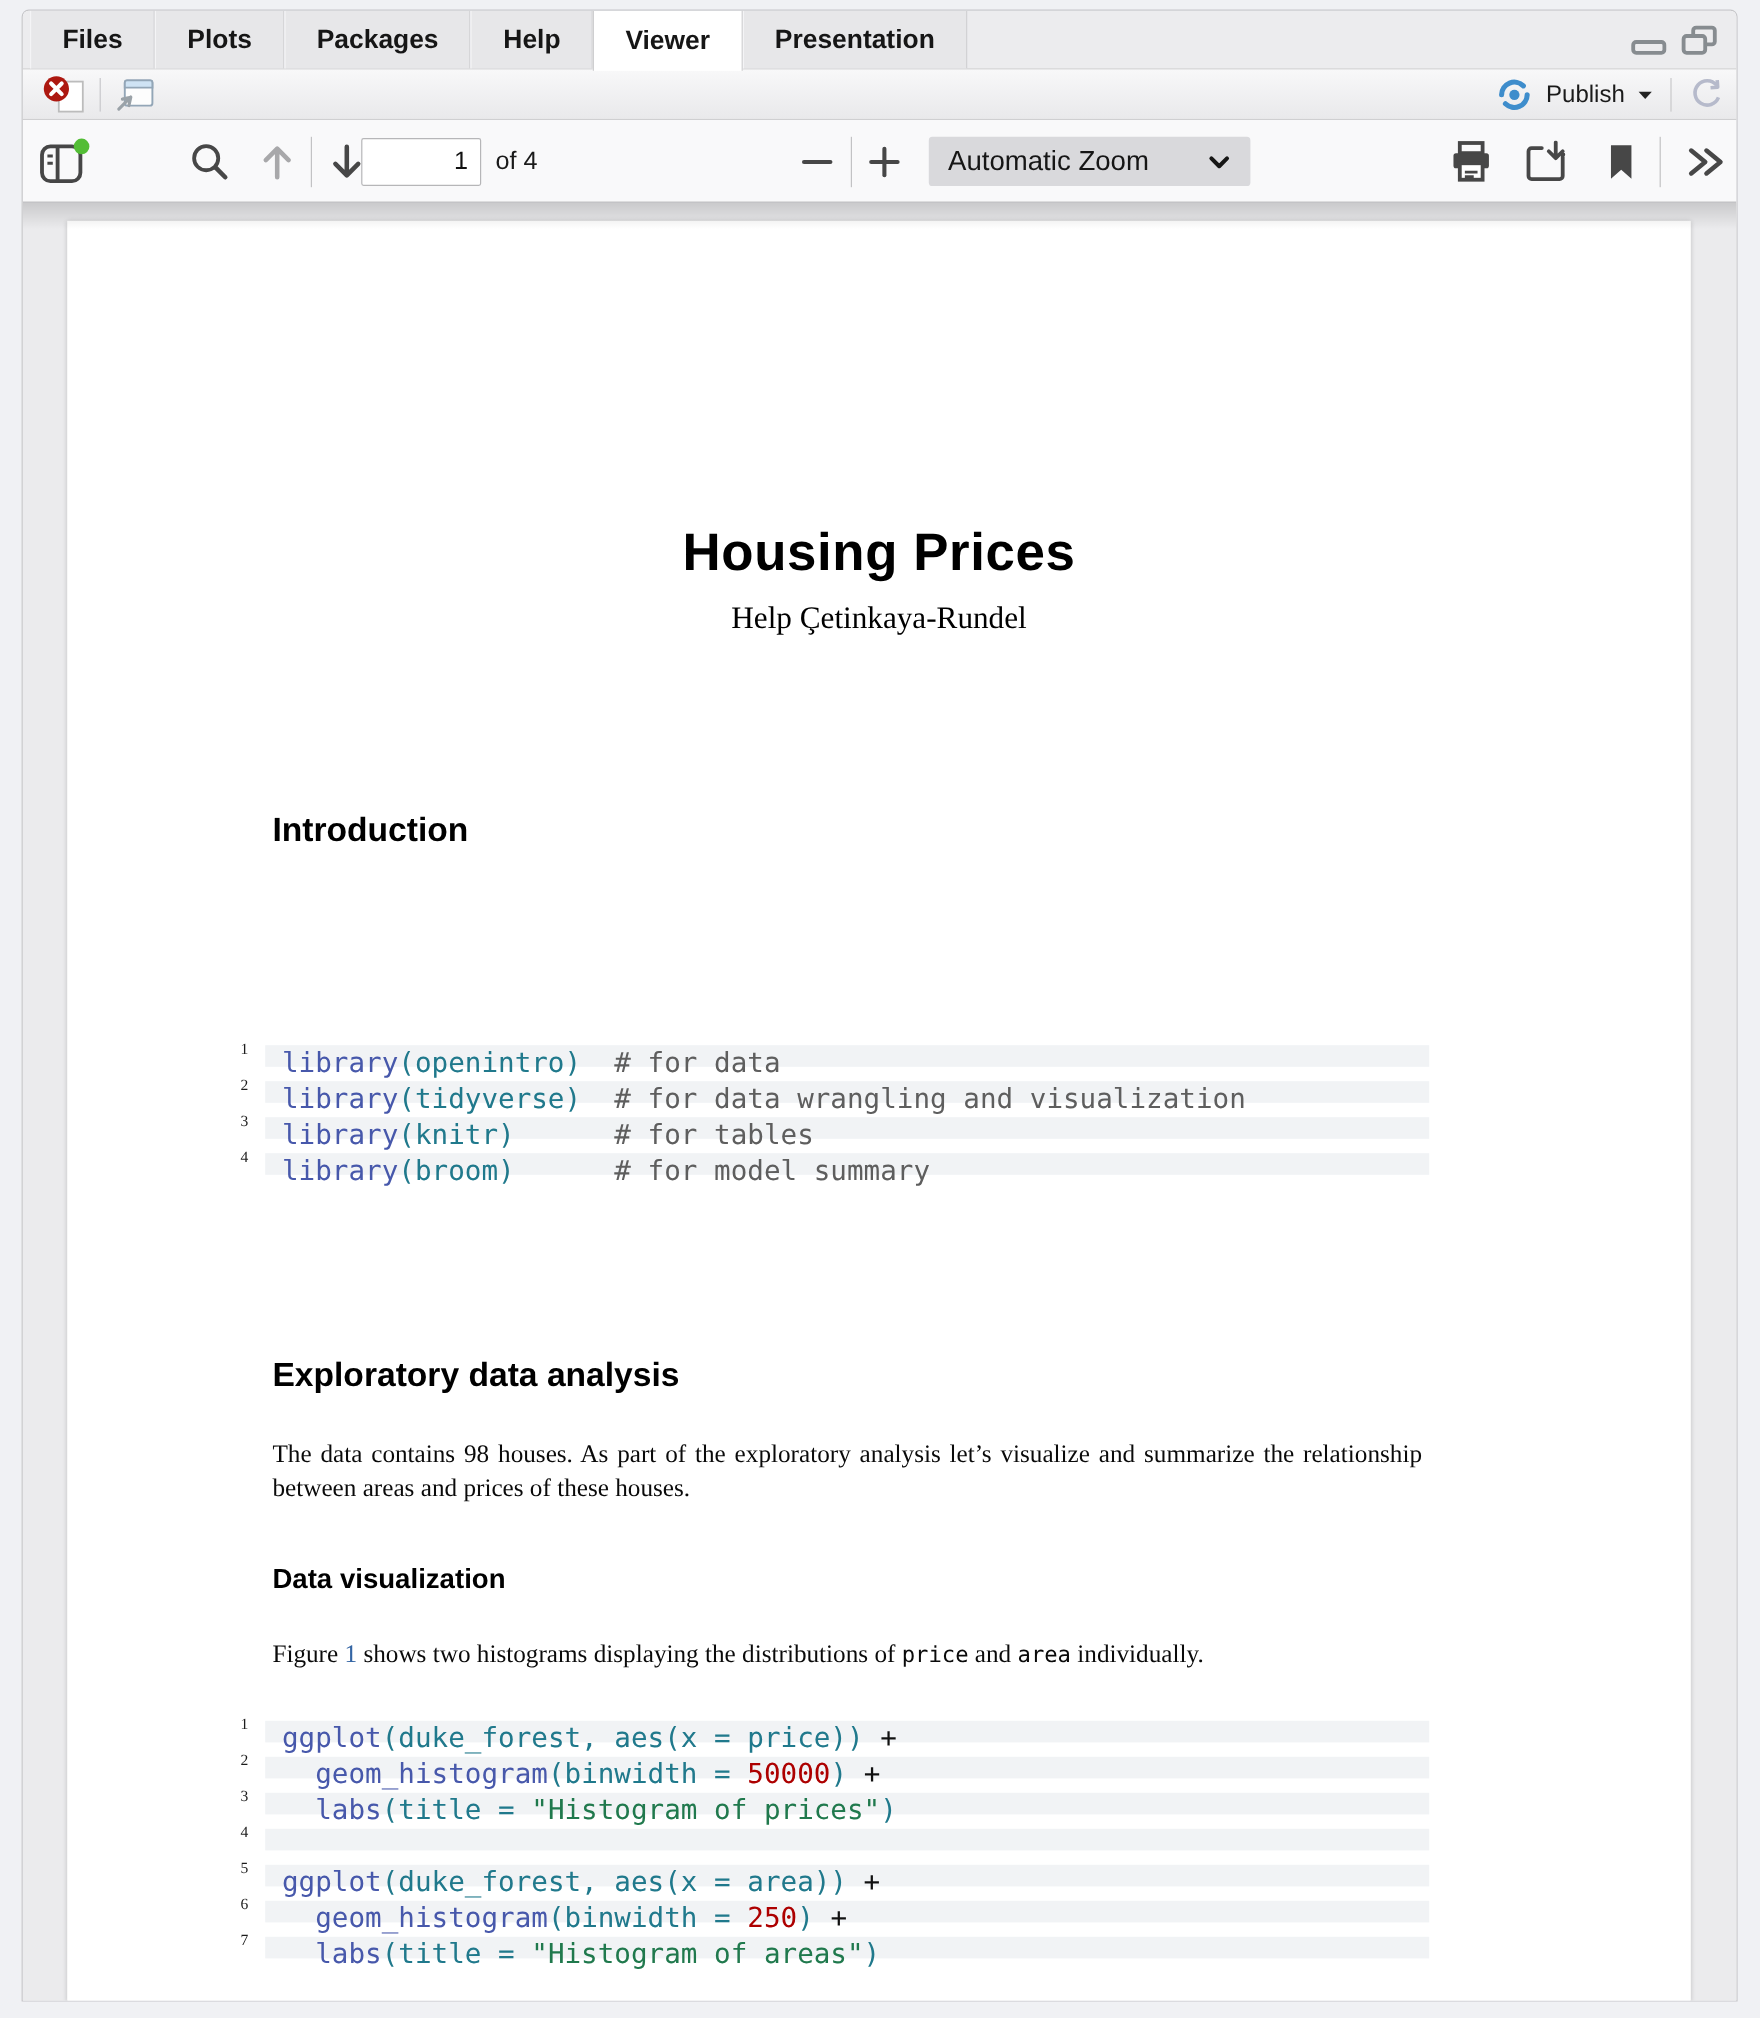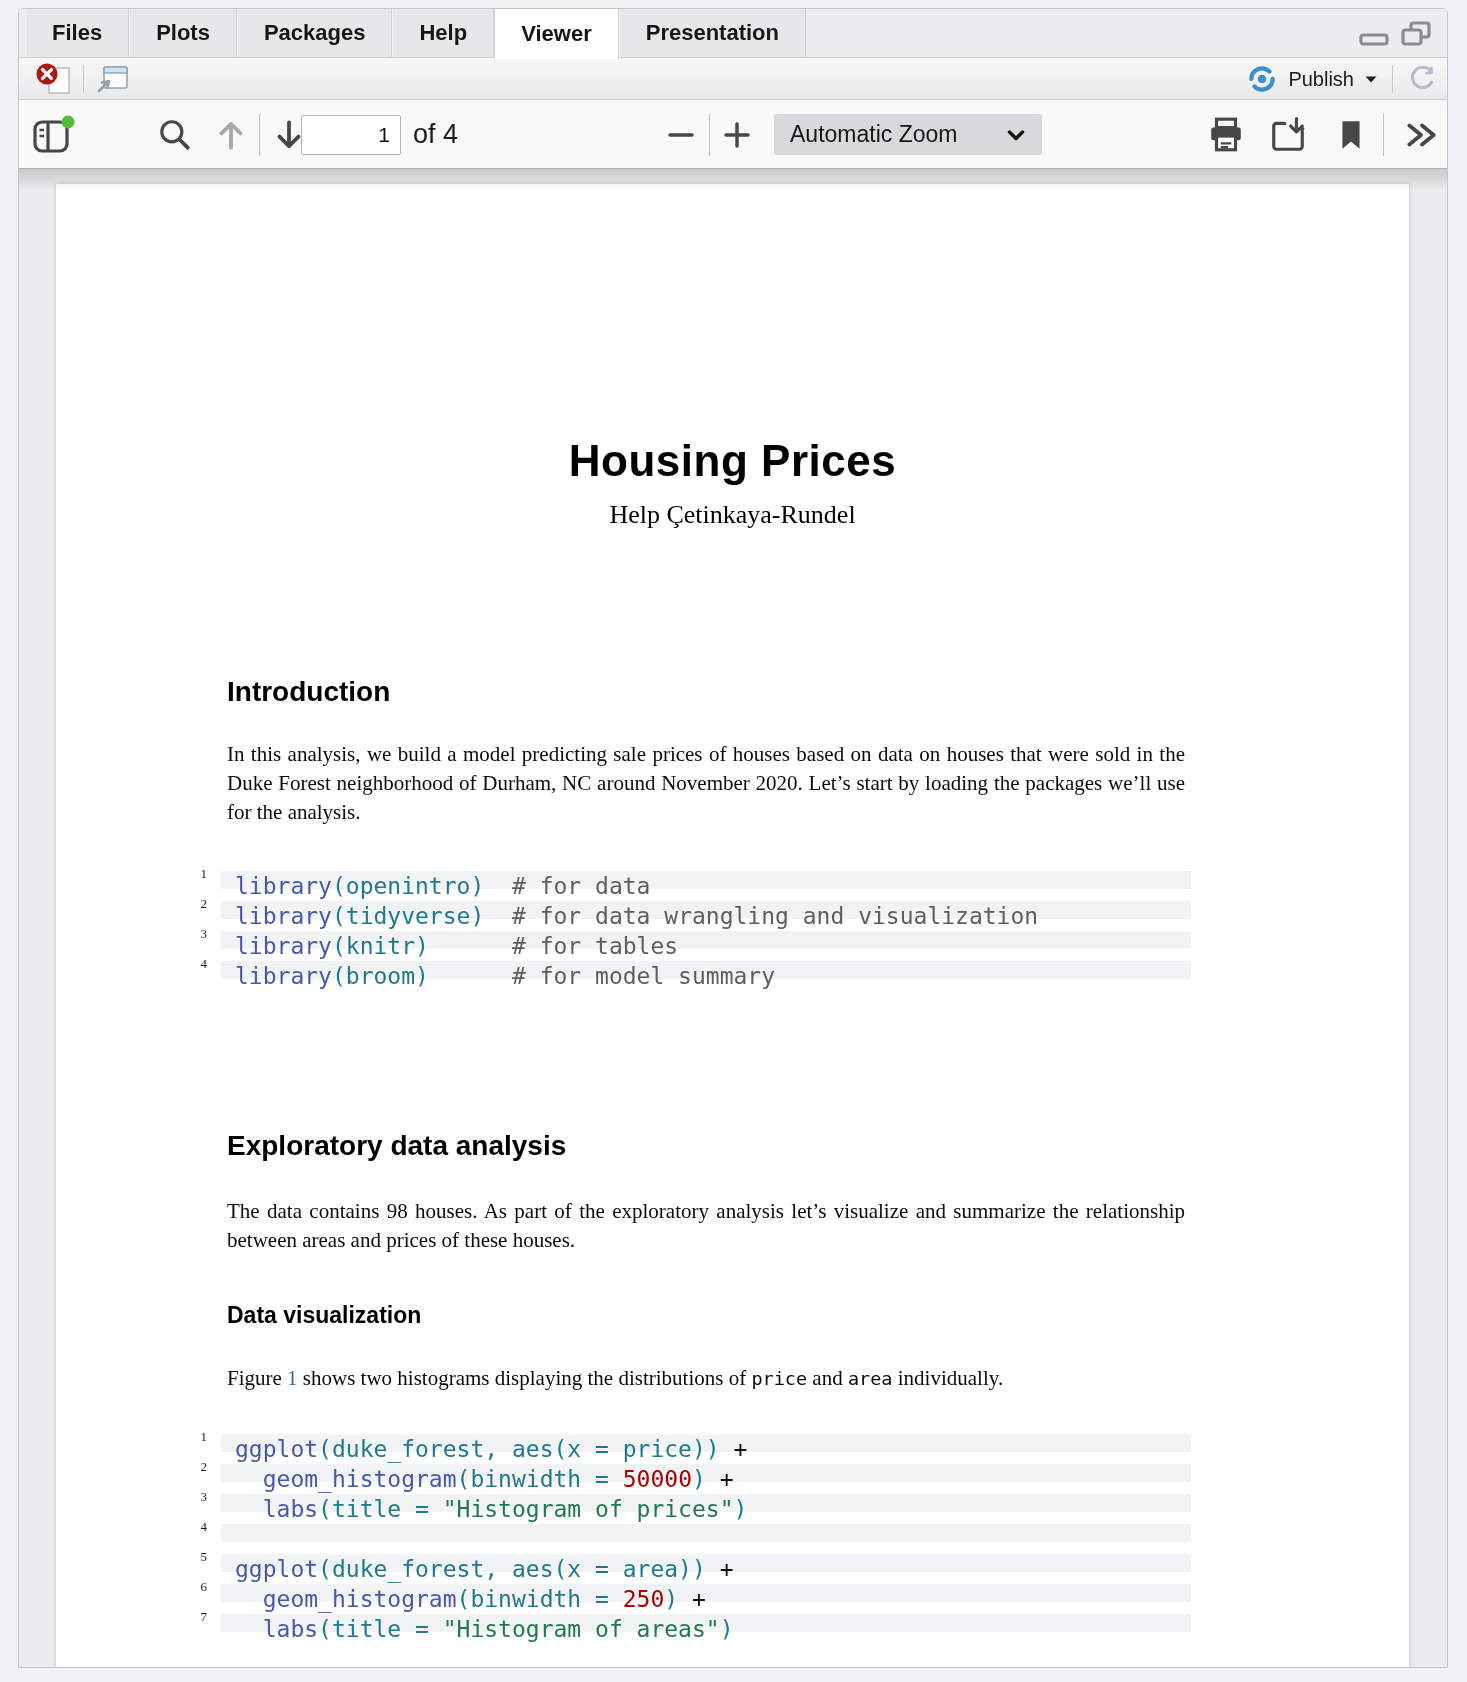--- a/index.html
+++ b/index.html
@@ -43,21 +43,21 @@
     position:absolute; left:0; top:91px; width:100%; height:69px;
     background:#f9f9fa; border-bottom:1px solid #b3b3b5;
   }
   .pdfbar .abs { position:absolute; top:0; height:69px; display:flex; align-items:center; }
   .pdiv { width:1px; height:42px; background:#c2c2c4; }
   .page-input {
     width:100px; height:40px; border:1px solid #b6b6b8; border-radius:2px;
     background:#fff; font-size:21px; text-align:right; padding-right:10px;
     font-family:"Liberation Sans",sans-serif; color:#111;
   }
-  .of-label { font-size:27px; color:#1a1a1a;text-align:right; }
+  .of-label { font-size:21px; color:#1a1a1a;text-align:right; }
   .zoom-dd {
     width:268px; height:41px; background:#d9d9dc; border-radius:3px;
     display:flex; align-items:center; padding:0 16px; cursor:default;
   }
   .zoom-dd-label { font-size:23px; color:#161616; flex:1; }
   .iconbtn { display:flex; align-items:center; justify-content:center; }
   
   .viewer {
     position:absolute; left:0; top:160px; width:100%; height:1500px;
     background:#ebebed;
@@ -273,21 +273,20 @@
     </div>
   </div>
 
   <div class="viewer">
     <div class="page">
 
       <div class="doc-title">Housing Prices</div>
       <div class="doc-author">Help Çetinkaya-Rundel</div>
 
       <div class="h-sec" style="top:492px">Introduction</div>
-      <div class="para" style="top:556px">In this analysis, we build a model predicting sale prices of houses based on data on houses that were sold in the Duke Forest neighborhood of Durham, NC around November 2020. Let’s start by loading the packages we’ll use for the analysis.</div>
 
       <div class="codeblock" style="top:675px">
           <div class="code-row">
             <span class="ln">1</span>
             <span class="code-line"><span class="tok-fn">library</span><span class="tok-id">(openintro)</span><span class="tok-com">  # for data</span></span>
           </div>
           <div class="code-row">
             <span class="ln">2</span>
             <span class="code-line"><span class="tok-fn">library</span><span class="tok-id">(tidyverse)</span><span class="tok-com">  # for data wrangling and visualization</span></span>
           </div>

